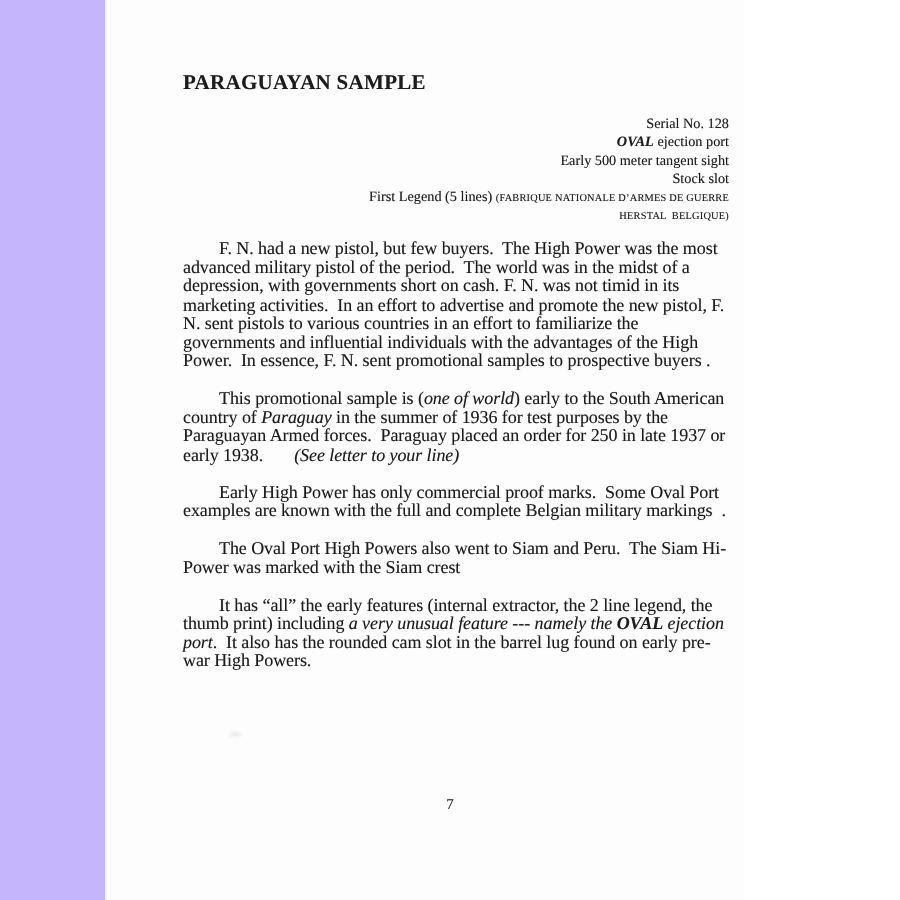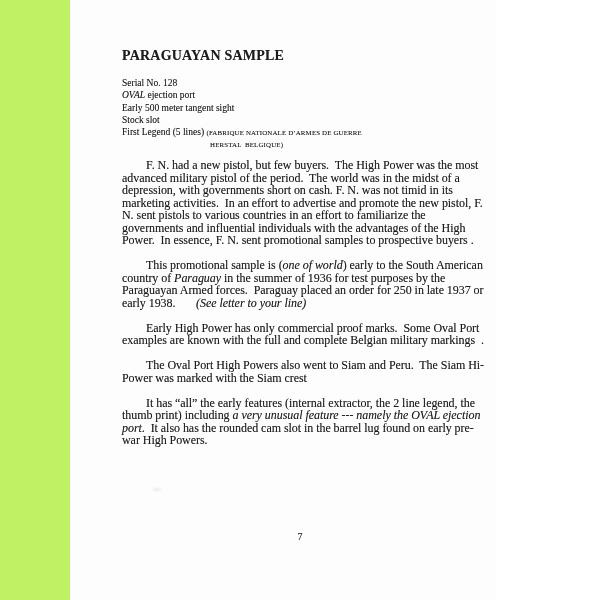--- a/index.html
+++ b/index.html
@@ -1,20 +1,20 @@
 <!DOCTYPE html>
 <html><head>
 <meta charset="utf-8">
 <style>
   html, body { margin: 0; padding: 0; background: #ffffff; }
   .page {
     position: relative;
     width: 496px;
     height: 600px;
-    background: #bef264;
+    background: #c4b5fd;
     overflow: hidden;
     font-family: "Liberation Serif", serif;
     color: #1c1c1c;
   }
   .scan-surface {
     position: absolute;
     left: 70px; top: 0;
     width: 460px; height: 600px;
     background: #fdfdfd;
     border-left: 1px solid rgba(0,0,0,0.025);
@@ -26,32 +26,32 @@
     width: 364px;
     text-shadow: 0 0 0.5px rgba(40,40,40,0.45);
   }
   .title {
     font-size: 14px;
     font-weight: 700;
     letter-spacing: 0.2px;
     margin: 0 0 13px 0;
   }
   .specs { font-size: 9.5px; line-height: 12.3px; }
-  .spec-line { white-space: pre-wrap; }
+  .spec-line { white-space: pre-wrap; text-align: right; }
   .legend-line2 { margin-left: 88px; line-height: 10px; }
   .paragraphs { margin-top: 9px; }
   .body-para {
     font-size: 12px;
     line-height: 12.5px;
     letter-spacing: -0.05px;
     margin: 0 0 12.5px 0;
     text-indent: 24px;
     white-space: pre-wrap;
   }
-  .b { font-weight: 400; }
+  .b { font-weight: 700; }
   .i { font-style: italic; }
   .sm { font-size: 6.9px; letter-spacing: 0.15px; }
   .page-number {
     position: absolute;
     left: 0; top: 531px;
     width: 600px;
     text-align: center;
     font-size: 10px;
     color: #2a2a2a;
     text-shadow: 0 0 0.5px rgba(40,40,40,0.45);

